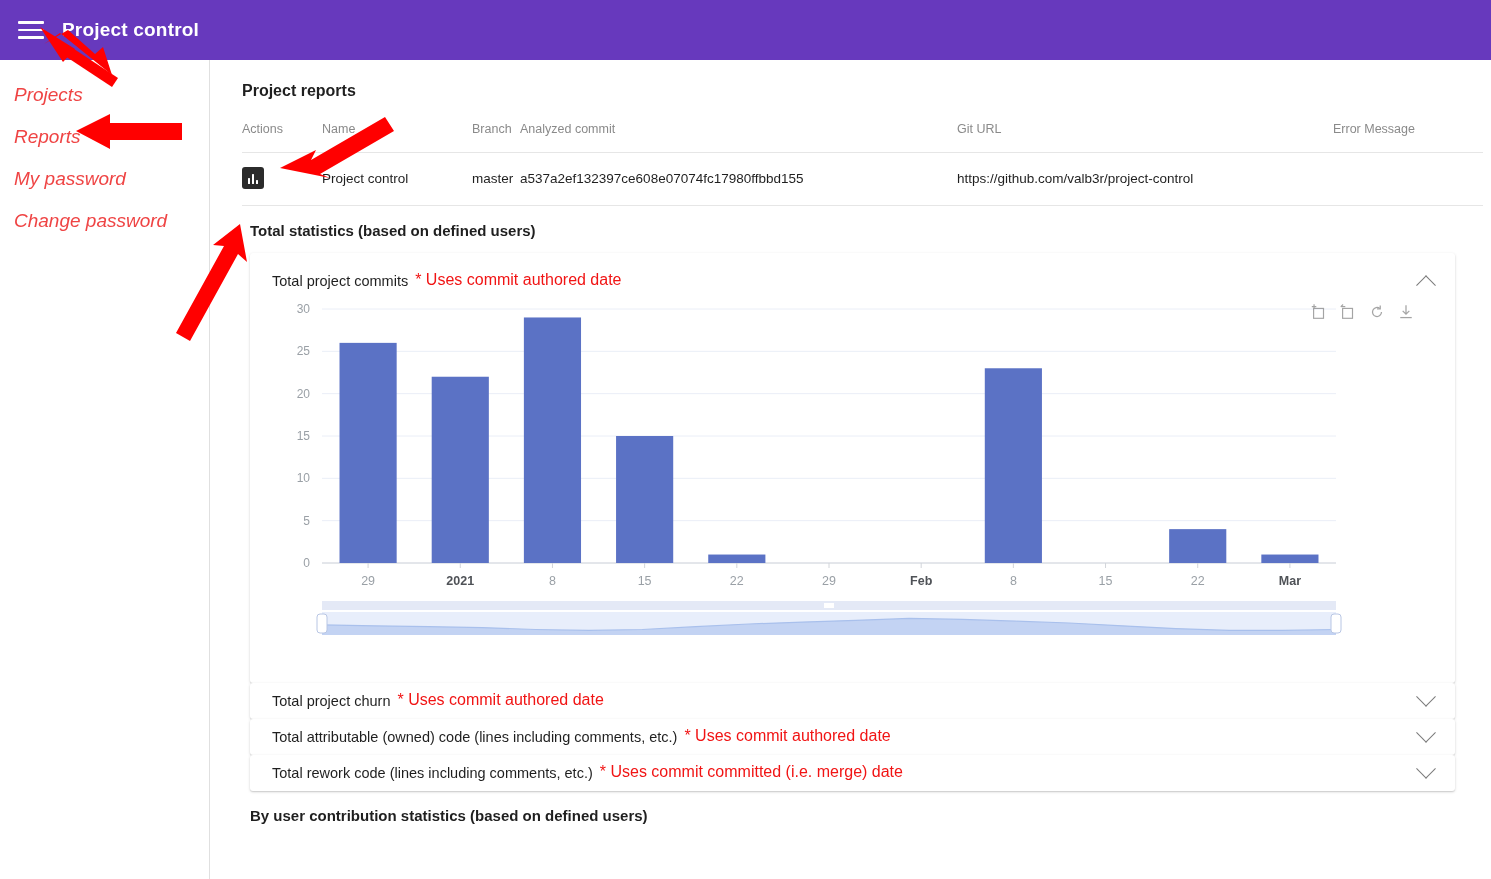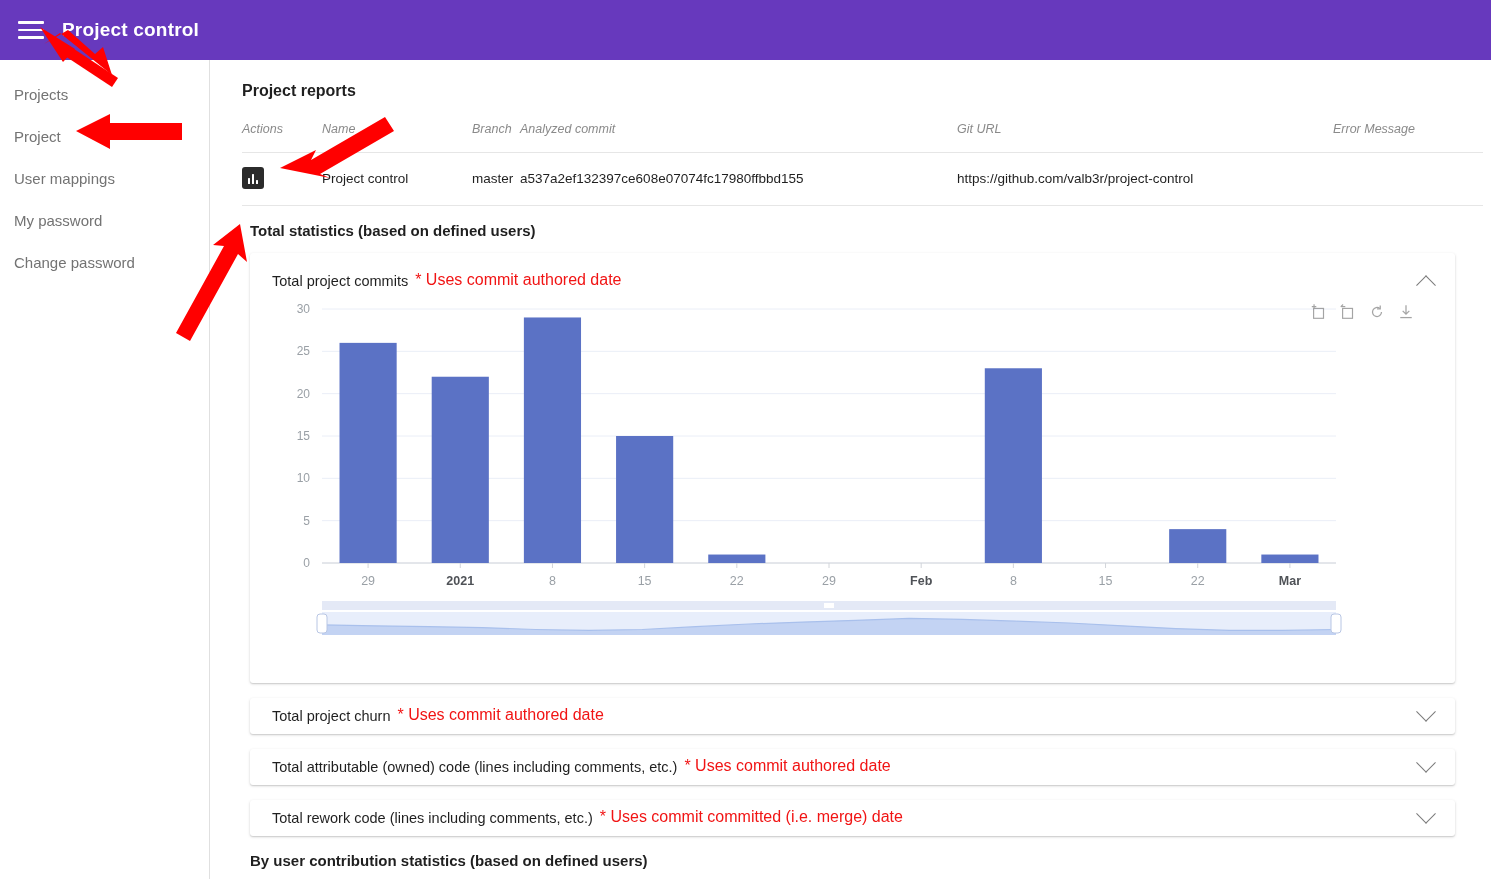--- a/index.html
+++ b/index.html
@@ -47,25 +47,26 @@
 
   #sidebar {
     width: 210px;
     min-width: 210px;
     background: #ffffff;
     border-right: 1px solid #e0e0e0;
     padding-top: 14px;
   }
   .nav-item {
     padding: 10px 14px;
-    font-size: 15px;
-    color: #737373;
+    font-size: 19px;
+    color: #ef4444;
     cursor: pointer;
     line-height: 22px;
     white-space: nowrap;
+    font-style: italic;
   }
 
   #content {
     flex: 1;
     padding: 16px 28px 0 32px;
     overflow: hidden;
     position: relative;
   }
   #page-title {
     font-size: 16px;
@@ -80,21 +81,20 @@
     border-collapse: collapse;
     table-layout: fixed;
   }
   table.reports th {
     text-align: left;
     font-size: 12.5px;
     font-weight: normal;
     color: #8a8a8a;
     padding: 0 0 16px 0;
     border-bottom: 1px solid #e6e6e6;
-    font-style: italic;
   }
   table.reports td {
     font-size: 13.5px;
     color: #1f1f1f;
     padding: 14px 0 16px 0;
     border-bottom: 1px solid #e6e6e6;
     vertical-align: middle;
   }
   .col-actions { width: 80px; }
   .col-name    { width: 150px; }
@@ -126,21 +126,21 @@
     color: #1f1f1f;
     margin: 16px 0 14px 8px;
   }
 
   
   .panel-group { margin: 0 8px 0 8px; }
   .panel {
     background: #ffffff;
     border-radius: 3px;
     box-shadow: 0 1px 3px rgba(0,0,0,.16), 0 1px 1px rgba(0,0,0,.09);
-    margin-bottom: 15px;
+    margin-bottom: 0;
   }
   .panel-head {
     display: flex;
     align-items: center;
     padding: 0 22px;
     height: 36px;
     cursor: pointer;
     position: relative;
   }
   .panel-title {
@@ -195,24 +195,21 @@
   <div id="app-title">Project control</div>
 </div>
 
 <div id="body-wrap">
 
   <nav id="sidebar">
     <div class="nav-item">
       <span>Projects</span>
     </div>
     <div class="nav-item">
-      <span>Project</span>
-    </div>
-    <div class="nav-item">
-      <span>User mappings</span>
+      <span>Reports</span>
     </div>
     <div class="nav-item">
       <span>My password</span>
     </div>
     <div class="nav-item">
       <span>Change password</span>
     </div>
   </nav>
 
   <main id="content">

